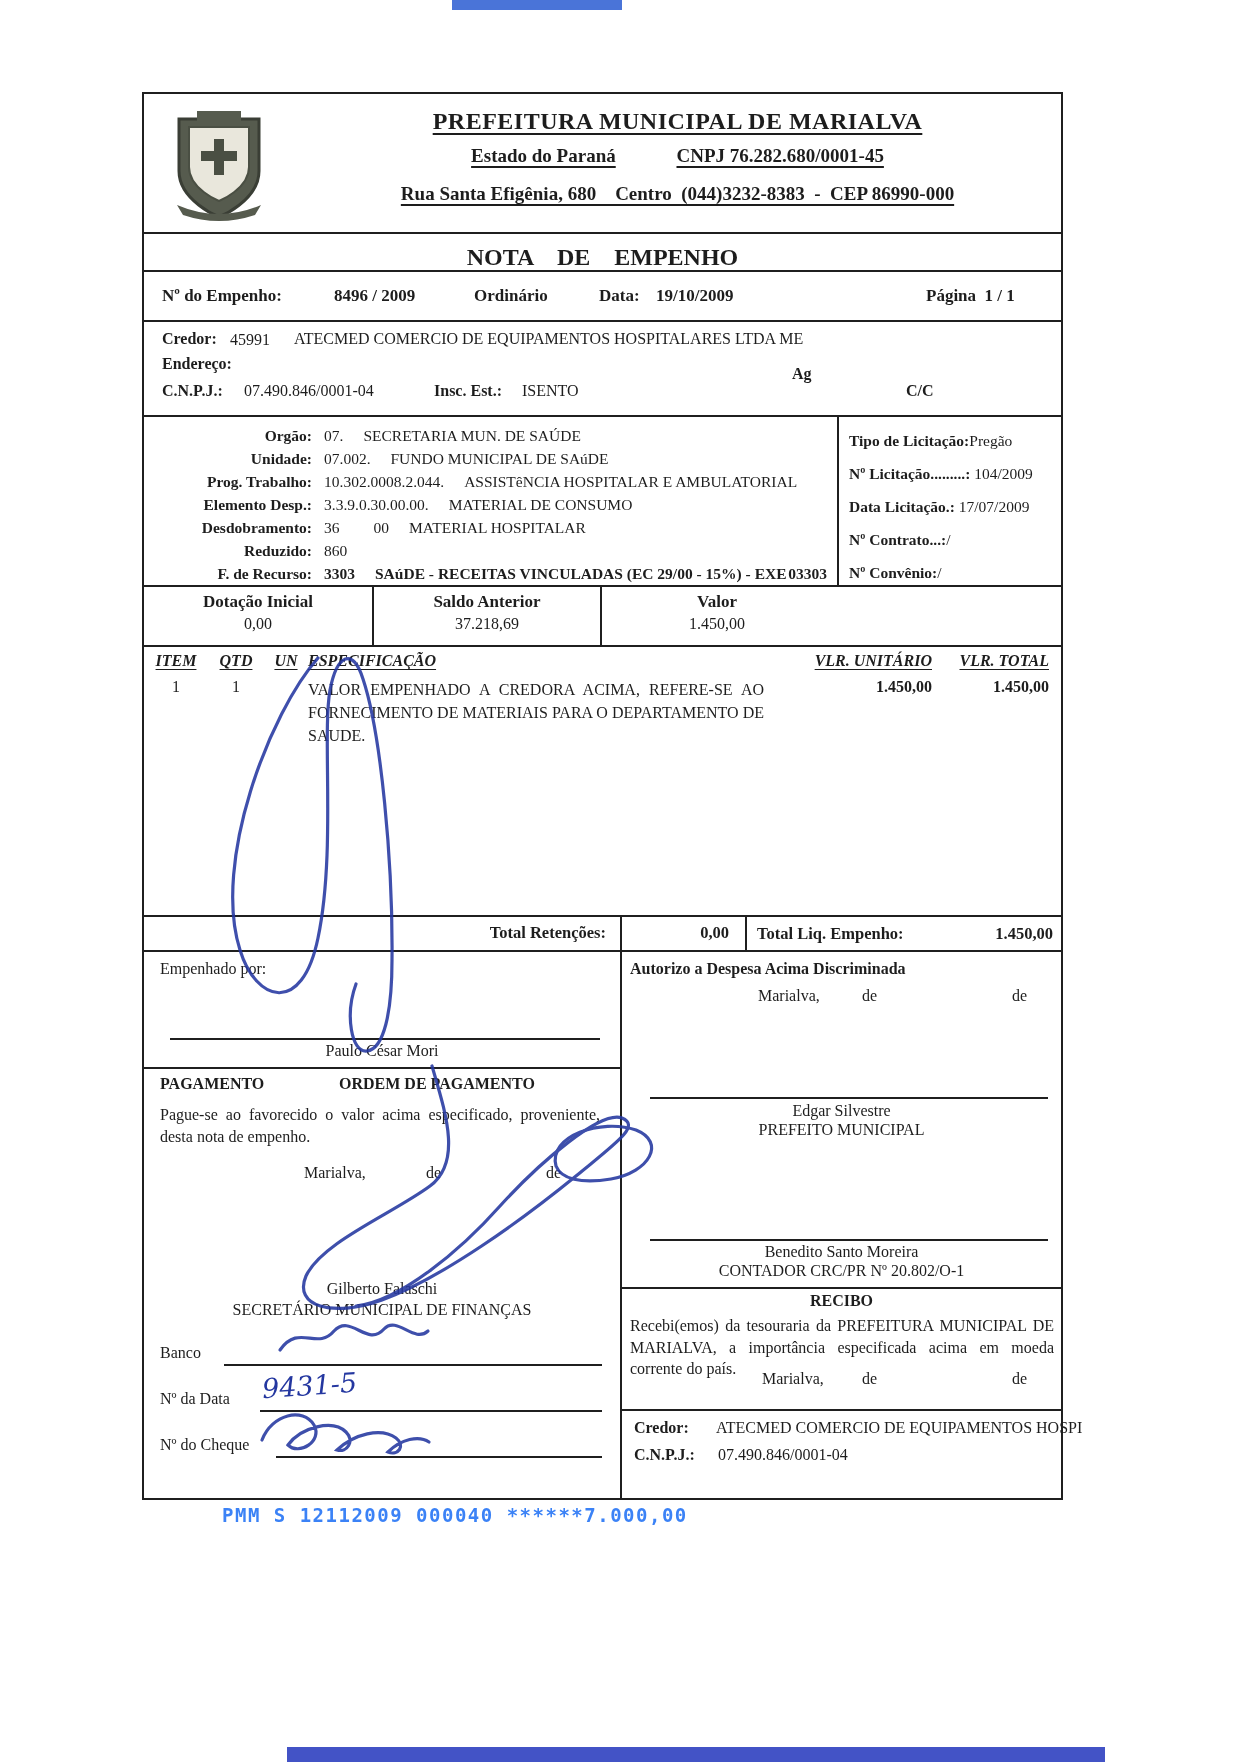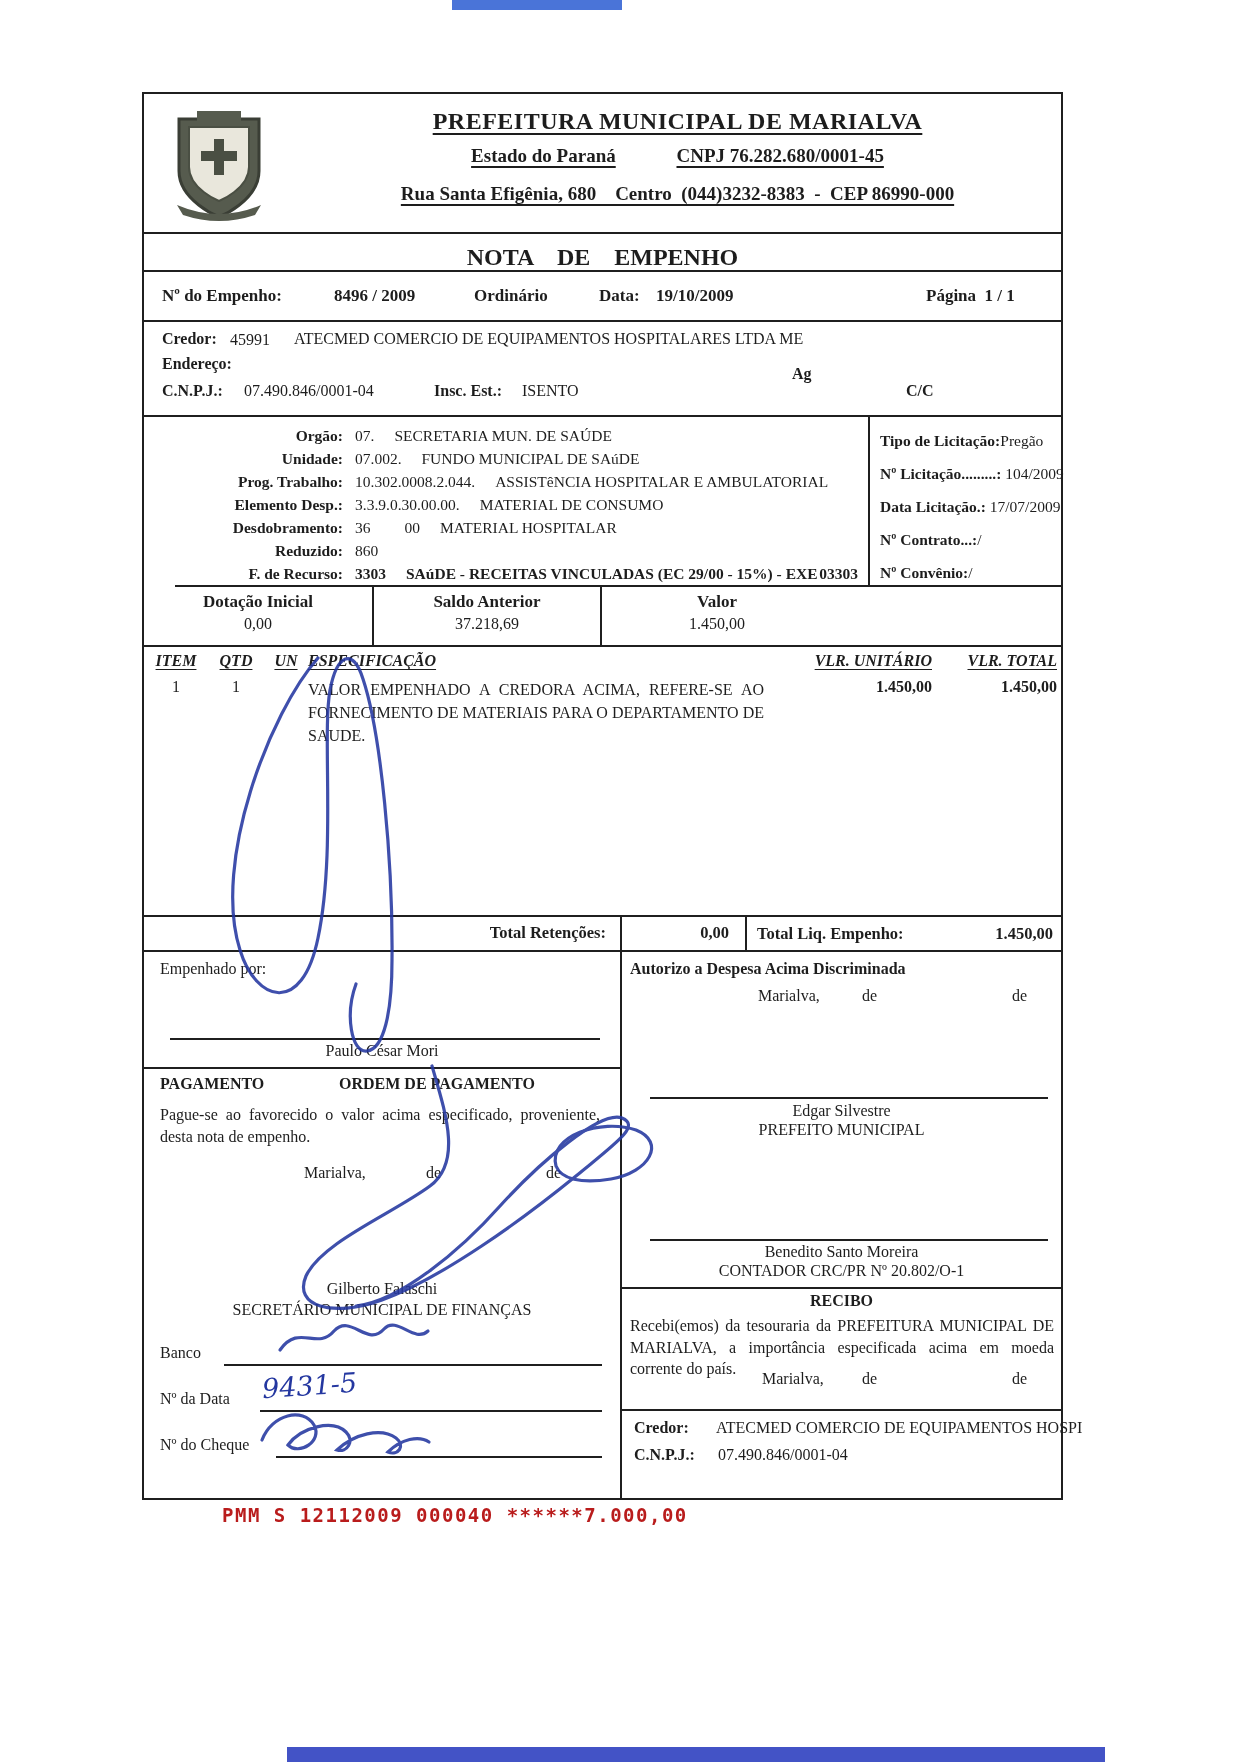--- a/index.html
+++ b/index.html
@@ -22,21 +22,21 @@
   .head-line3{margin-top:16px;font-size:19px;font-weight:bold;}
   
   .sec-title{height:38px;text-align:center;font-size:24px;font-weight:bold;word-spacing:18px;padding-top:10px;box-sizing:border-box;}
   
   .sec-emp{height:50px;font-size:17px;font-weight:bold;}
   .sec-emp span{position:absolute;top:14px;}
   
   .sec-credor{height:95px;font-size:16px;}
   .sec-credor span{position:absolute;white-space:nowrap;}
   
-  .sec-orc{height:170px;display:flex;font-size:15.5px;margin-left:31px;}
+  .sec-orc{height:170px;display:flex;font-size:15.5px;}
   .orc-left{width:693px;flex:none;padding-top:7px;box-sizing:border-box;}
   .orc-row{display:flex;height:23px;line-height:23px;align-items:baseline;}
   .orc-label{width:168px;text-align:right;font-weight:bold;flex:none;}
   .orc-code{margin-left:12px;white-space:pre;}
   .orc-code2{margin-left:34px;}
   .orc-desc{margin-left:20px;white-space:nowrap;}
   .orc-extra{margin-left:auto;margin-right:10px;font-weight:bold;}
   .orc-right{flex:1;border-left:2px solid #1f1f1f;padding:9px 0 0 10px;box-sizing:border-box;}
   .lic-row{height:33px;line-height:30px;white-space:nowrap;}
   .lic-label{font-weight:bold;}
@@ -49,40 +49,40 @@
   
   .sec-itens{height:270px;font-size:16px;}
   .it-head{display:flex;padding-top:5px;font-style:italic;font-weight:bold;}
   .it-head span{text-decoration:underline;text-underline-offset:3px;}
   .it-row{display:flex;margin-top:8px;}
   .col-item{width:64px;text-align:center;flex:none;}
   .col-qtd{width:56px;text-align:center;flex:none;}
   .col-un{width:44px;text-align:center;flex:none;}
   .col-spec{flex:1;padding-right:16px;}
   .col-unit{width:160px;text-align:right;flex:none;padding-right:8px;box-sizing:border-box;}
-  .col-total{width:121px;text-align:right;flex:none;padding-right:4px;box-sizing:border-box;}
+  .col-total{width:121px;text-align:right;flex:none;padding-right:12px;box-sizing:border-box;}
   .spec-text{max-width:458px;text-align:justify;line-height:1.45;}
   .it-row .col-unit,.it-row .col-total{font-weight:bold;}
   
   .sec-ret{height:35px;display:flex;font-size:16.5px;font-weight:bold;align-items:center;}
   .ret-c1{width:478px;flex:none;text-align:right;padding-right:14px;box-sizing:border-box;border-right:2px solid #1f1f1f;height:100%;line-height:32px;}
   .ret-c2{width:125px;flex:none;text-align:right;padding-right:16px;box-sizing:border-box;border-right:2px solid #1f1f1f;height:100%;line-height:32px;}
   .ret-c3{flex:1;display:flex;justify-content:space-between;padding:0 8px 0 10px;}
   
   .sec-bottom{flex:1;display:flex;font-size:16px;}
   .bot-left{width:478px;flex:none;border-right:2px solid #1f1f1f;position:relative;box-sizing:border-box;}
   .bot-right{flex:1;position:relative;}
   .abs{position:absolute;white-space:nowrap;}
   .rule{position:absolute;border-top:2px solid #1f1f1f;height:0;}
   .center-line{left:0;width:100%;text-align:center;}
   .hdiv{position:absolute;left:0;width:100%;border-top:2px solid #1f1f1f;height:0;}
   .just{white-space:normal;text-align:justify;line-height:1.35;}
   .handwrite{font-style:italic;font-size:27px;color:#2437a0;transform:rotate(-4deg);font-family:"DejaVu Serif",serif;}
   .stamp{position:absolute;left:222px;top:1504px;font-family:"DejaVu Sans Mono",monospace;
-         font-size:19px;font-weight:bold;letter-spacing:1.5px;color:#b91c1c;}
+         font-size:19px;font-weight:bold;letter-spacing:1.5px;color:#3b82f6;}
   .scanbar-top{position:absolute;left:452px;top:0;width:170px;height:10px;background:#4a74d8;}
   .scanbar-bottom{position:absolute;left:287px;top:1747px;width:818px;height:15px;background:#4353c6;}
   svg.overlay{position:absolute;left:0;top:0;pointer-events:none;}
 </style>
 </head>
 <body>
 
 <div class="sheet">
 
   <div class="scanbar-top"></div>

